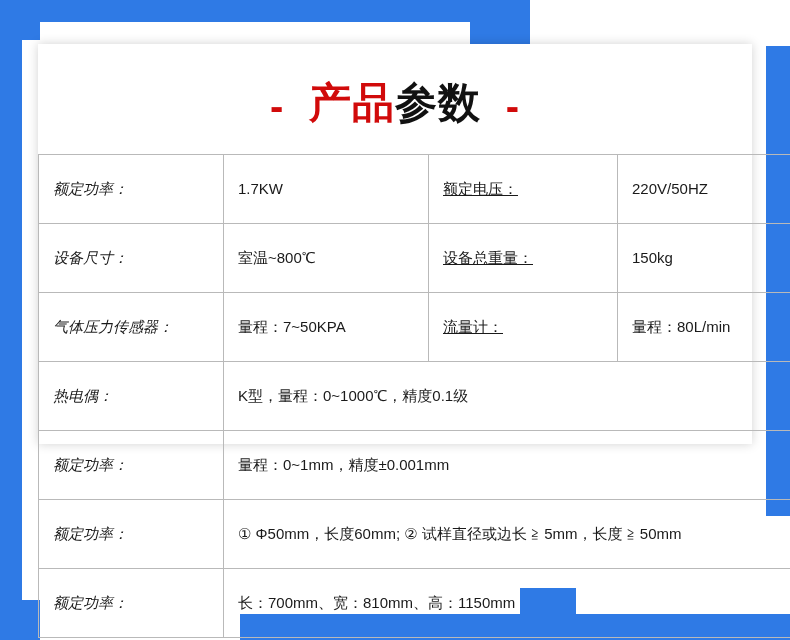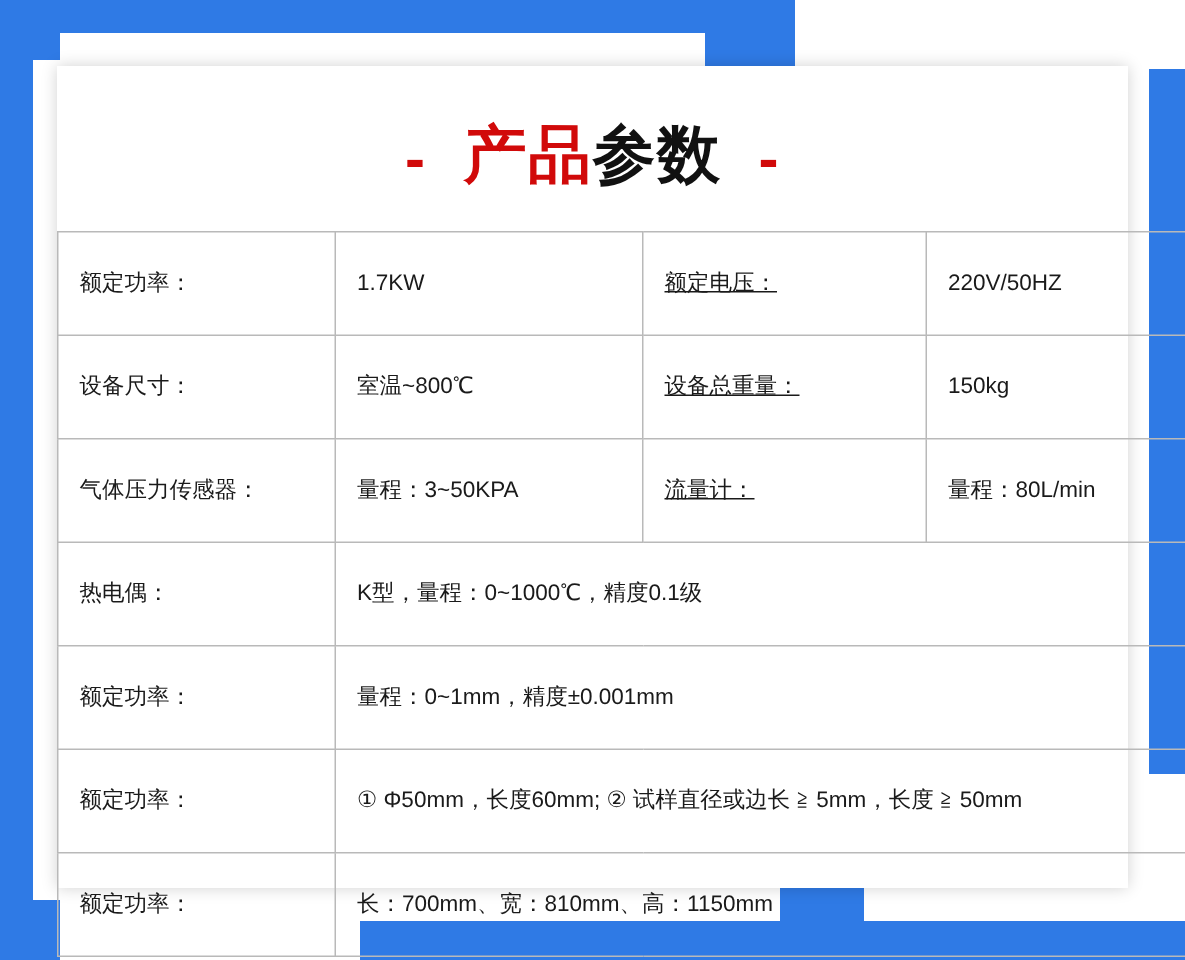--- a/index.html
+++ b/index.html
@@ -72,21 +72,21 @@
     top: 40px;
     width: 22px;
     height: 560px;
   }
 
   .card {
     position: absolute;
     left: 38px;
     top: 44px;
     width: 714px;
-    height: 548px;
+    height: 400px;
     background: #ffffff;
     box-shadow: 0 0 10px rgba(0,0,0,0.18);
   }
 
   .title {
     text-align: center;
     margin: 0;
     padding: 36px 0 26px 0;
     font-size: 42px;
     font-weight: bold;
@@ -119,20 +119,21 @@
     height: 56px;
     padding: 6px 14px;
     font-size: 15px;
     color: #1a1a1a;
     vertical-align: middle;
     line-height: 1.35;
     word-break: break-all;
   }
   td.label {
     width: 156px;
+    font-style: italic;
   }
   td.val-a {
     width: 176px;
   }
   td.label-b {
     width: 160px;
     text-decoration: underline;
   }
   td.val-b {
     width: 172px;
@@ -175,21 +176,21 @@
           <td class="val-b">220V/50HZ</td>
         </tr>
         <tr>
           <td class="label">设备尺寸：</td>
           <td class="val-a">室温~800℃</td>
           <td class="label-b">设备总重量：</td>
           <td class="val-b">150kg</td>
         </tr>
         <tr>
           <td class="label">气体压力传感器：</td>
-          <td class="val-a">量程：3~50KPA</td>
+          <td class="val-a">量程：7~50KPA</td>
           <td class="label-b">流量计：</td>
           <td class="val-b">量程：80L/min</td>
         </tr>
         <tr>
           <td class="label">热电偶：</td>
           <td class="wide2" colspan="3">K型，量程：0~1000℃，精度0.1级</td>
         </tr>
         <tr>
           <td class="label">额定功率：</td>
           <td class="wide2" colspan="3">量程：0~1mm，精度±0.001mm</td>

